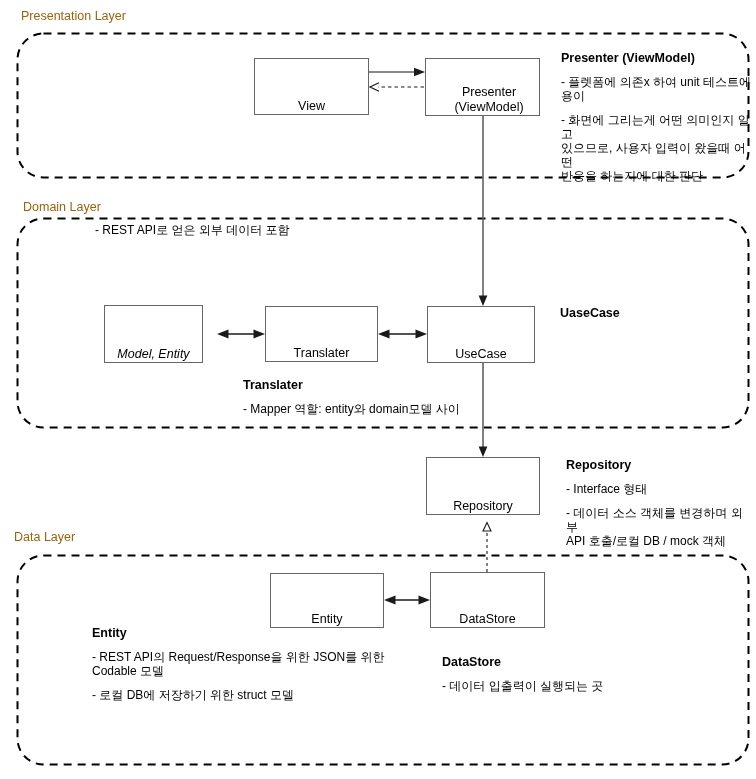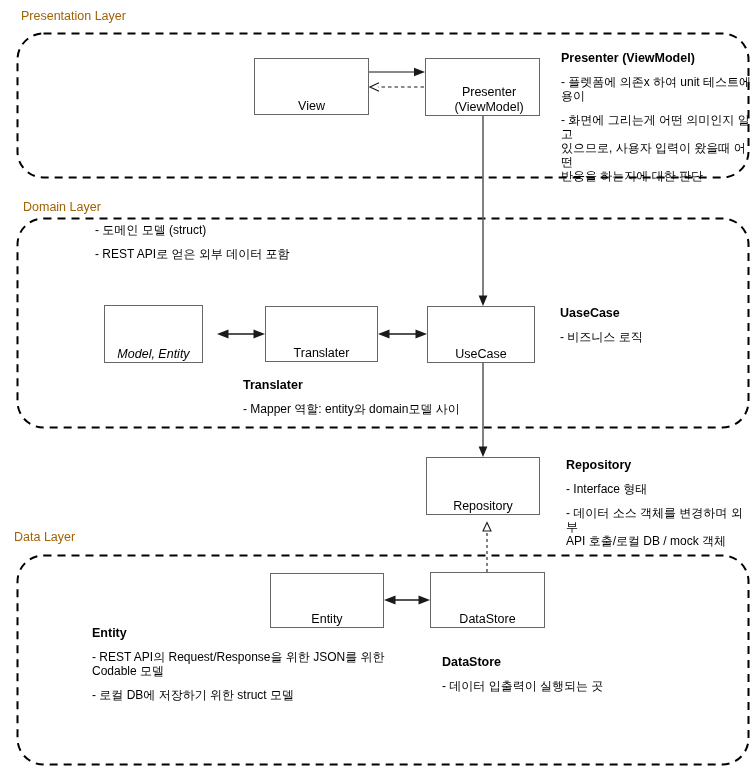--- a/index.html
+++ b/index.html
@@ -131,32 +131,30 @@
   <div class="ann" id="ann-presenter">
     <h3>Presenter (ViewModel)</h3>
     <p>- 플렛폼에 의존x 하여 unit 테스트에
 용이</p>
     <p>- 화면에 그리는게 어떤 의미인지 알고
 있으므로, 사용자 입력이 왔을때 어떤
 반응을 하는지에 대한 판단</p>
   </div>
 
   <div class="ann" id="ann-model">
-    <p>- 도메인 모델 (struct)</p>
     <p>- REST API로 얻은 외부 데이터 포함</p>
   </div>
 
   <div class="ann" id="ann-translater">
     <h3>Translater</h3>
     <p>- Mapper 역할: entity와 domain모델 사이</p>
   </div>
 
   <div class="ann" id="ann-usecase">
     <h3>UaseCase</h3>
-    <p>- 비즈니스 로직</p>
   </div>
 
   <div class="ann" id="ann-repository">
     <h3>Repository</h3>
     <p>- Interface 형태</p>
     <p>- 데이터 소스 객체를 변경하며 외부
 API 호출/로컬 DB / mock 객체</p>
   </div>
 
   <div class="ann" id="ann-entity">

